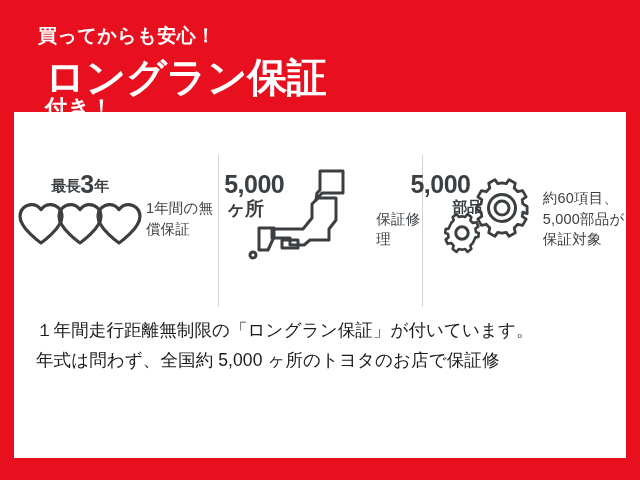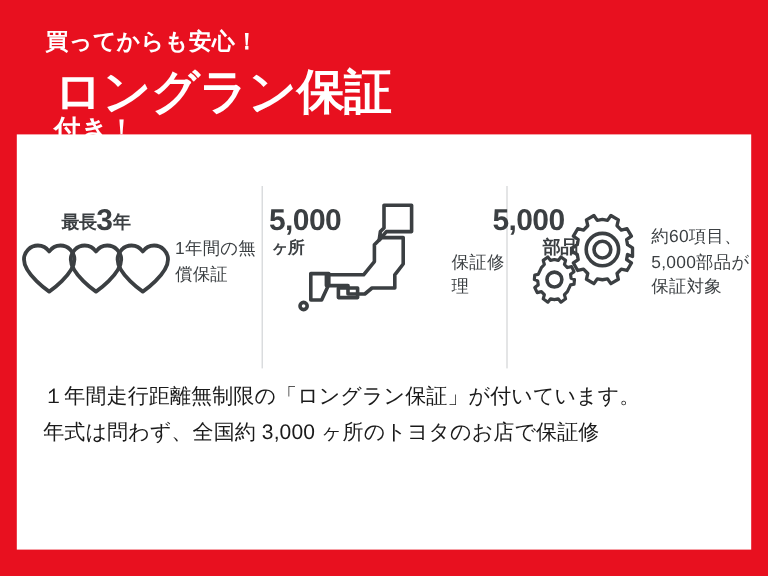--- a/index.html
+++ b/index.html
@@ -165,21 +165,21 @@
     top: 6px;
     font-size: 25px;
     font-weight: bold;
     line-height: 1;
     letter-spacing: -0.5px;
   }
   .c2-unit {
     position: absolute;
     left: 4px;
     top: 33px;
-    font-size: 14px;
+    font-size: 19px;
     font-weight: bold;
     line-height: 1;
     letter-spacing: -0.5px;
   }
   .c2-map {
     position: absolute;
     left: 24px;
     top: 0px;
   }
 
@@ -333,17 +333,17 @@
         <div class="feature-caption">
           <span>約60項目、</span><br>
           <span>5,000部品が保証対象</span>
         </div>
       </div>
 
     </div>
 
     <div class="body-copy">
       <span class="ln">１年間走行距離無制限の「ロングラン保証」が付いています。</span>
-      <span class="ln">年式は問わず、全国約 3,000 ヶ所のトヨタのお店で保証修</span>
+      <span class="ln">年式は問わず、全国約 5,000 ヶ所のトヨタのお店で保証修</span>
     </div>
 
   </div>
 </div>
 
 </body></html>

